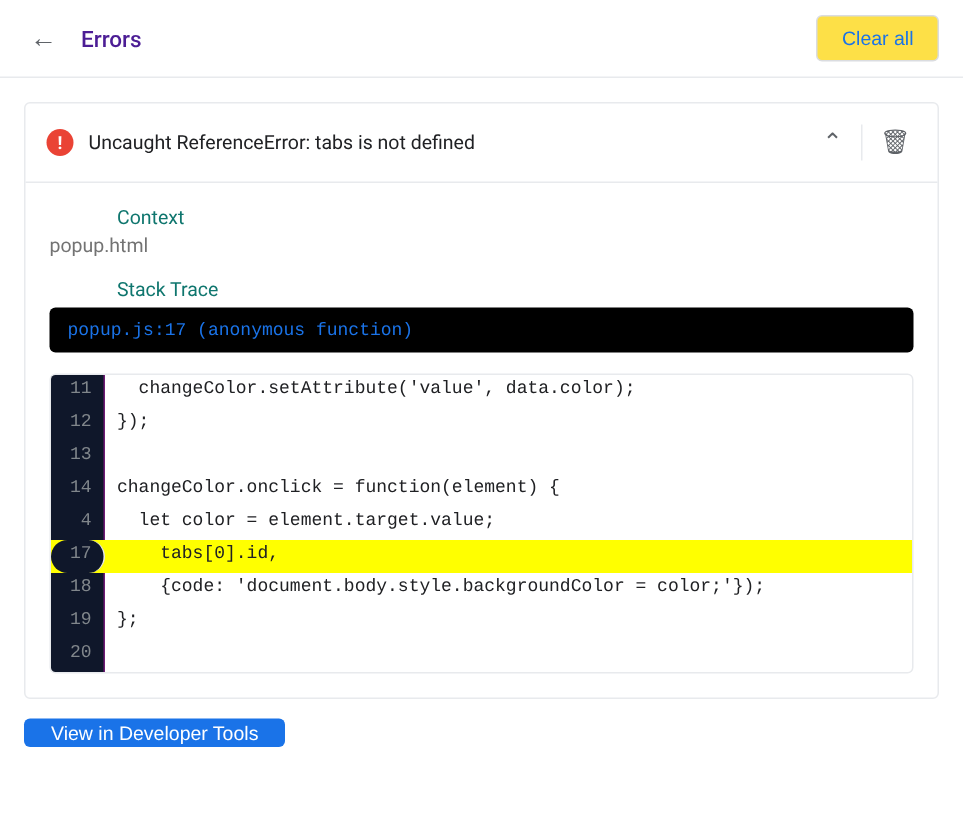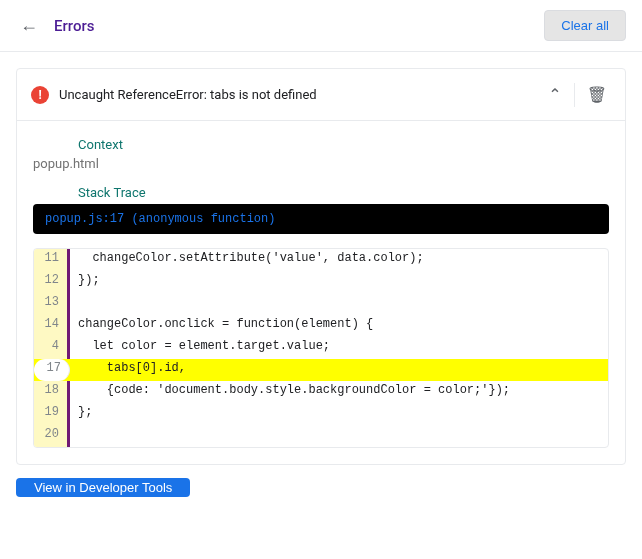--- a/index.html
+++ b/index.html
@@ -34,21 +34,21 @@
       display: flex;
       align-items: center;
     }
     .header-title {
       font-size: 15px;
       font-weight: 500;
       color: #4c1d95;
     }
     .clear-all-btn {
       border: 1px solid #dadce0;
-      background: #e5e5e5;
+      background: #fde047;
       border-radius: 4px;
       padding: 7px 16px;
       font-size: 13px;
       color: #1a73e8;
       cursor: pointer;
       font-weight: 500;
     }
 
     
     .error-item {
@@ -158,25 +158,25 @@
     .code-line.highlighted {
       background: #ffff00;
     }
     .line-num {
       width: 36px;
       min-width: 36px;
       text-align: right;
       padding: 2px 8px 2px 4px;
       color: #80868b;
       user-select: none;
-      background: #fef9c3;
-      border-right: 3px solid #701a75;
+      background: #0f172a;
+      border-right: 1px solid #701a75;
     }
     .code-line.highlighted .line-num {
-      background: #ffffff;
+      background: #0f172a;
       border-right: 1px solid #e8eaed;
       border-radius: 11px;
     }
     .line-content {
       padding: 2px 8px;
       white-space: pre;
       flex: 1;
       color: #202124;
     }
 

